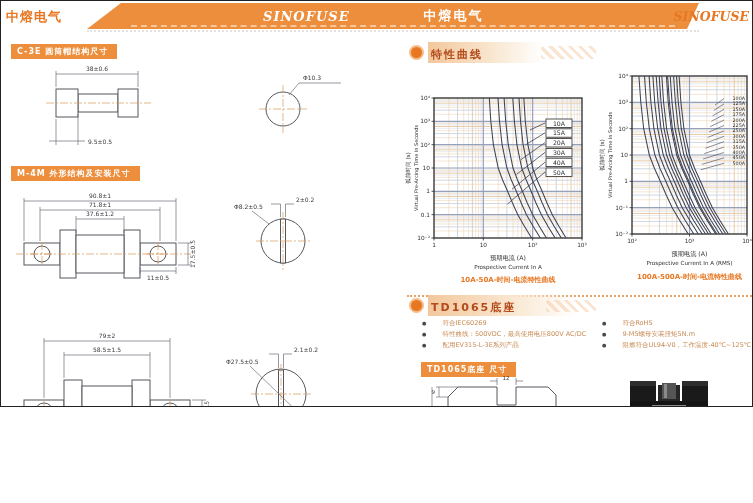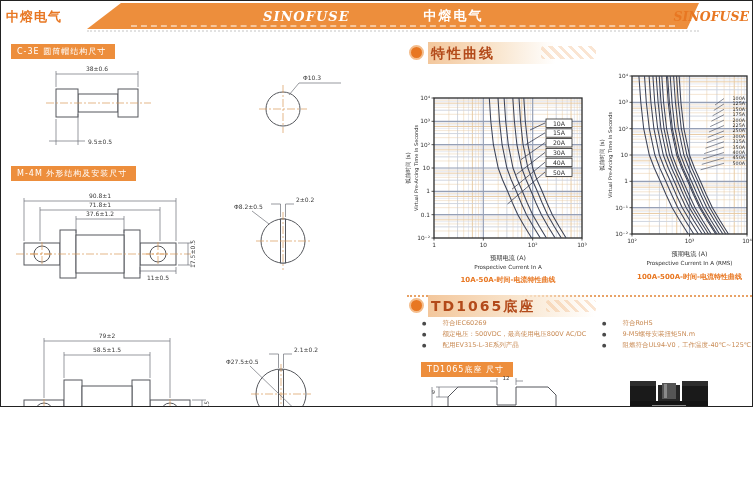--- a/index.html
+++ b/index.html
@@ -13,29 +13,29 @@
           display:flex;align-items:center;}
   .banner::after{content:"";position:absolute;left:44px;right:24px;bottom:2px;
           border-bottom:2px dashed rgba(255,255,255,.5);}
   .brand{margin-left:176px;font-size:13px;font-style:italic;font-weight:bold;color:#fff;
          letter-spacing:1px;font-family:"DejaVu Serif",serif;}
   .brand-cn{margin-left:74px;font-size:13px;font-weight:bold;color:#fff;letter-spacing:2px;}
   .logo-right{right:3px;top:8px;font-size:12.5px;font-style:italic;font-weight:bold;color:#E87722;
          font-family:"DejaVu Serif",serif;}
   .banner-shadow{left:86px;top:29px;width:612px;border-top:2px dotted #cfcfcf;opacity:.6;}
   
-  .sec-label{background:#ED8E3C;color:#fff;font-size:8px;font-weight:normal;
+  .sec-label{background:#ED8E3C;color:#fff;font-size:8px;font-weight:bold;
              padding:2px 9px 2px 6px;letter-spacing:1px;white-space:nowrap;}
   
   .rc-header{display:flex;align-items:center;height:15px;}
   .rc-circle{width:11px;height:11px;border-radius:50%;background:#E87722;
              border:2px solid #f4bd8c;margin-right:4px;flex:0 0 auto;}
   .rc-strip{background:linear-gradient(90deg,#f3c79c 0%,#f9e6cf 55%,rgba(255,255,255,0) 100%);
             padding:1px 60px 1px 3px;}
-  .rc-title{color:#b34a1a;font-weight:bold;font-size:14px;letter-spacing:2px;white-space:nowrap;}
+  .rc-title{color:#b34a1a;font-weight:bold;font-size:11px;letter-spacing:2px;white-space:nowrap;}
   .wm{background:repeating-linear-gradient(45deg,rgba(233,139,56,.28) 0 3px,transparent 3px 7px);
       border-radius:3px;opacity:.8;}
   .sep{border-top:2px dotted #E8A266;}
   
   ul.spec{list-style:none;margin:0;padding:0;}
   ul.spec li{display:flex;align-items:flex-start;gap:16px;font-size:6.5px;color:#c98b55;
              line-height:11px;white-space:nowrap;}
   ul.spec .dot{color:#4a4a4a;font-size:5px;line-height:11px;}
   
   svg text{font-family:"DejaVu Sans",sans-serif;}
@@ -471,21 +471,21 @@
   </div>
   <div class="abs wm" style="left:545px;top:299px;width:50px;height:12px;"></div>
 
   <ul class="spec abs" style="left:421px;top:317px;">
     <li>
         <span class="dot">●</span>
         <span>符合IEC60269</span>
       </li>
     <li>
         <span class="dot">●</span>
-        <span>额定电压：500VDC，最高使用电压800V AC/DC</span>
+        <span>特性曲线：500VDC，最高使用电压800V AC/DC</span>
       </li>
     <li>
         <span class="dot">●</span>
         <span>配用EV315-L-3E系列产品</span>
       </li>
   </ul>
   <ul class="spec abs" style="left:601px;top:317px;">
     <li>
         <span class="dot">●</span>
         <span>符合RoHS</span>

